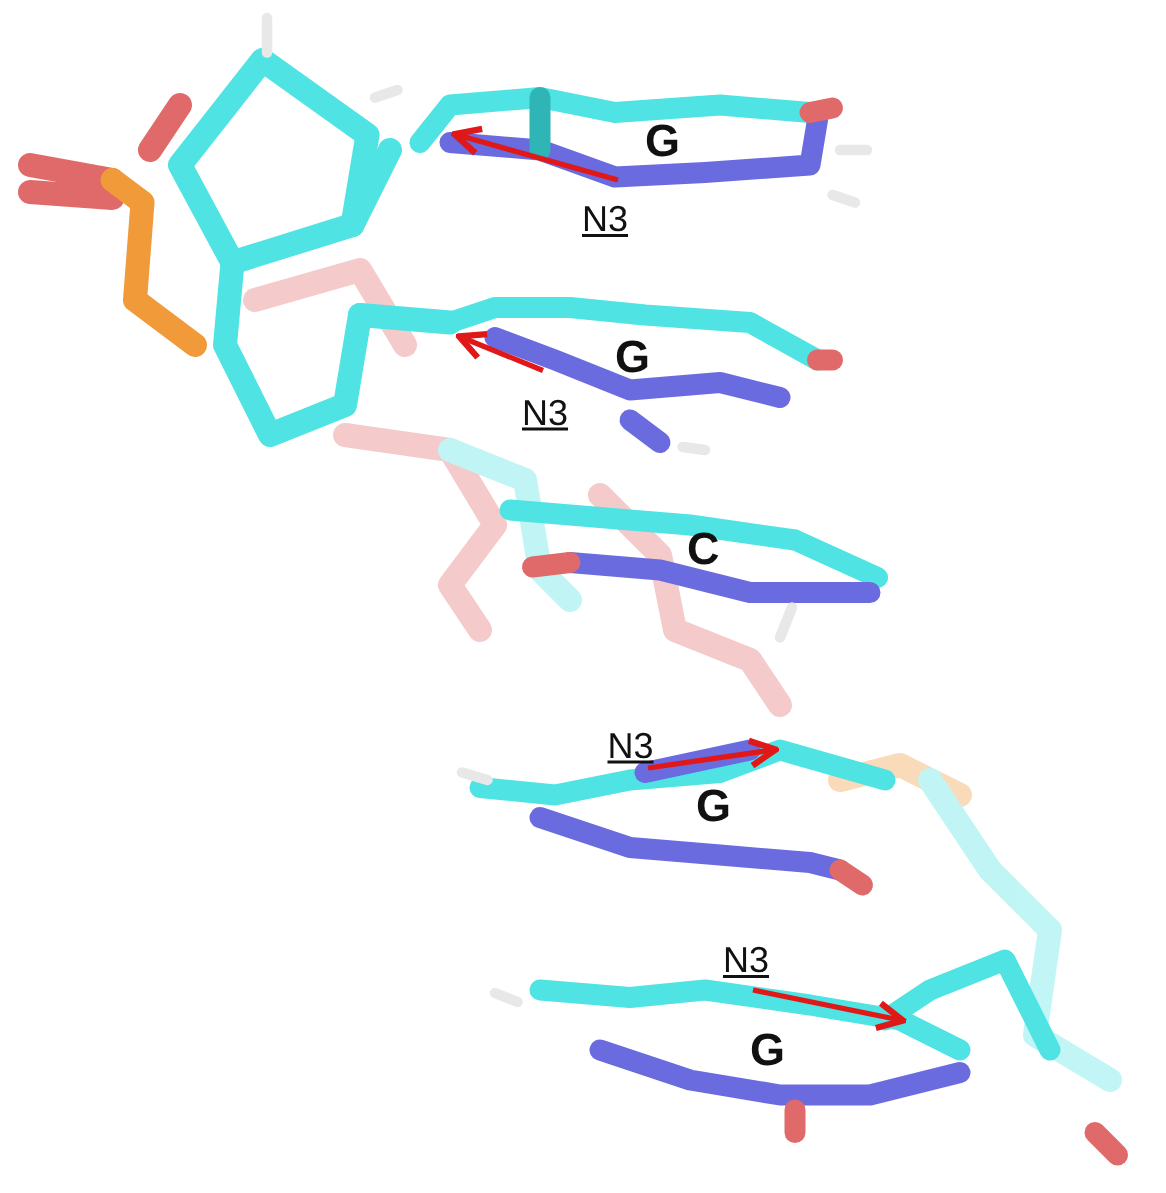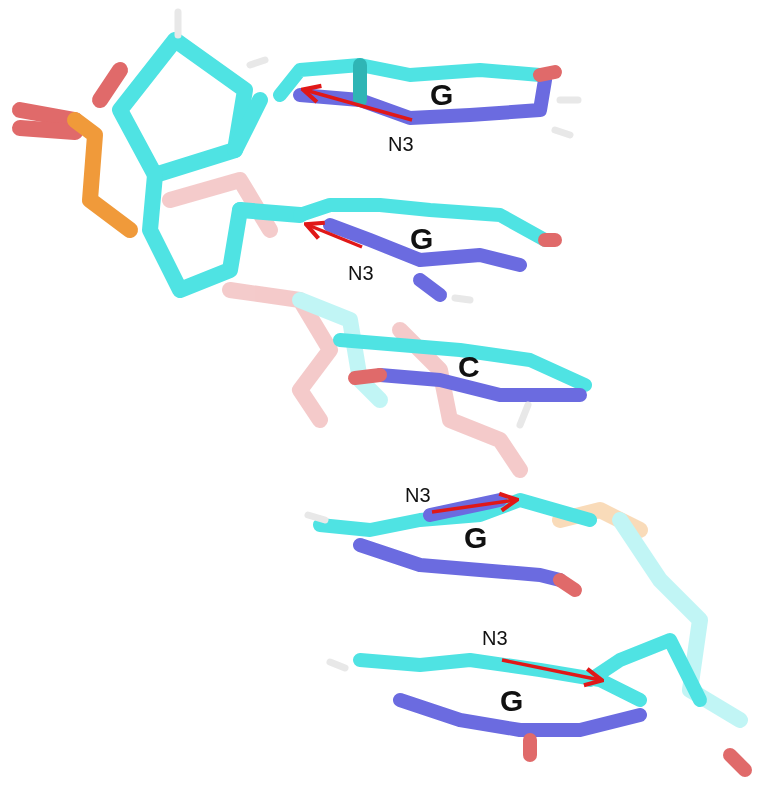--- a/index.html
+++ b/index.html
@@ -1,20 +1,20 @@
 <!DOCTYPE html>
 <html><head>
 <meta charset="utf-8">
 <style>
   html, body { margin:0; padding:0; background:#ffffff; }
   body { width:777px; height:795px; position:relative; overflow:hidden; font-family:"Liberation Sans", sans-serif; }
   #scene { position:absolute; left:0; top:0; width:777px; height:795px; }
   .lbl { position:absolute; color:#111; white-space:nowrap; }
   .base { font-weight:bold; font-size:30px; }
-  .atom { font-size:20px; }
+  .atom { font-size:24px;text-decoration:underline; }
 </style>
 </head>
 <body>
 
 <svg id="scene" viewBox="0 0 777 795" xmlns="http://www.w3.org/2000/svg">
   <defs>
     <marker id="ah" viewBox="0 0 10 10" refX="8" refY="5" markerWidth="6" markerHeight="6" orient="auto-start-reverse">
       <path d="M1,1 L9,5 L1,9" fill="none" stroke="#e01818" stroke-width="2"></path>
     </marker>
   </defs>

